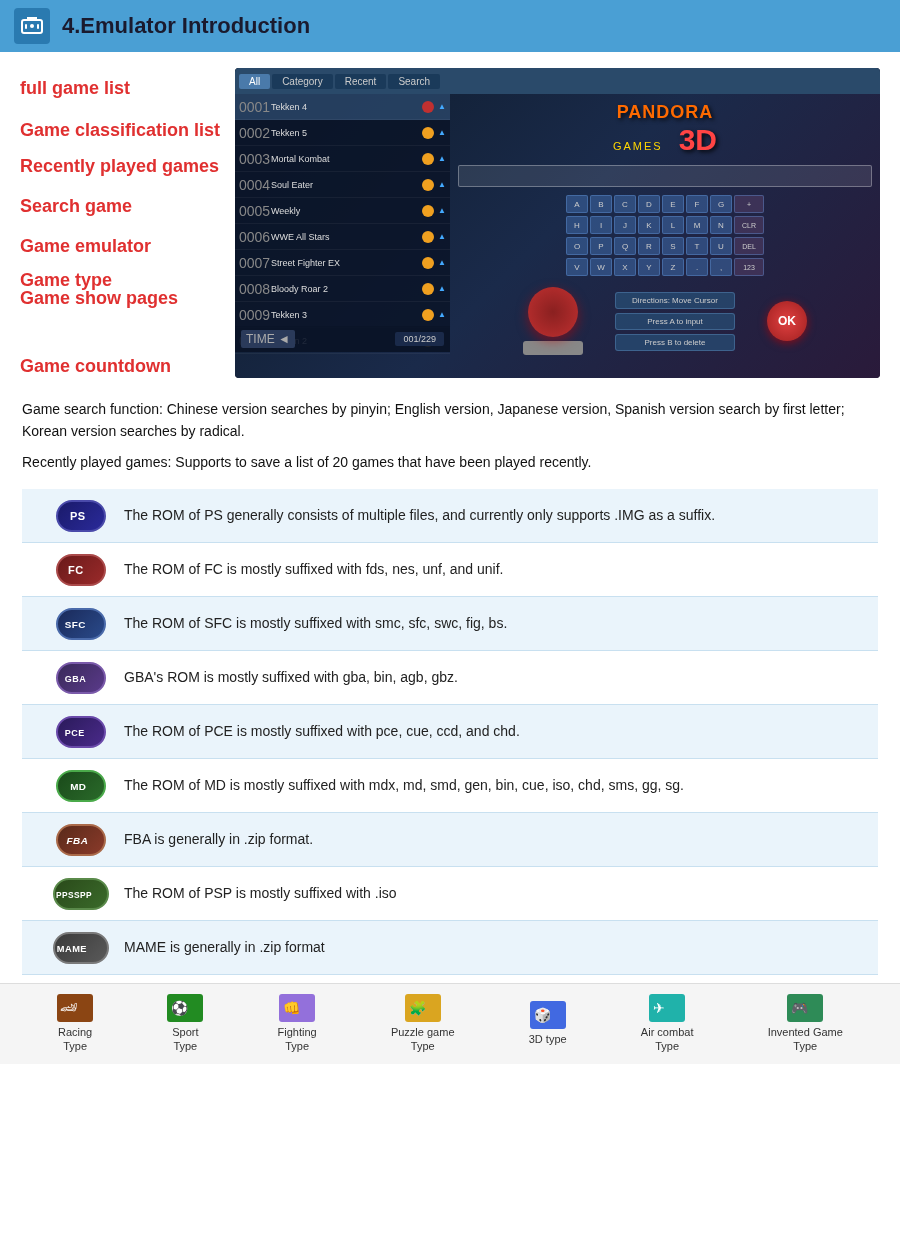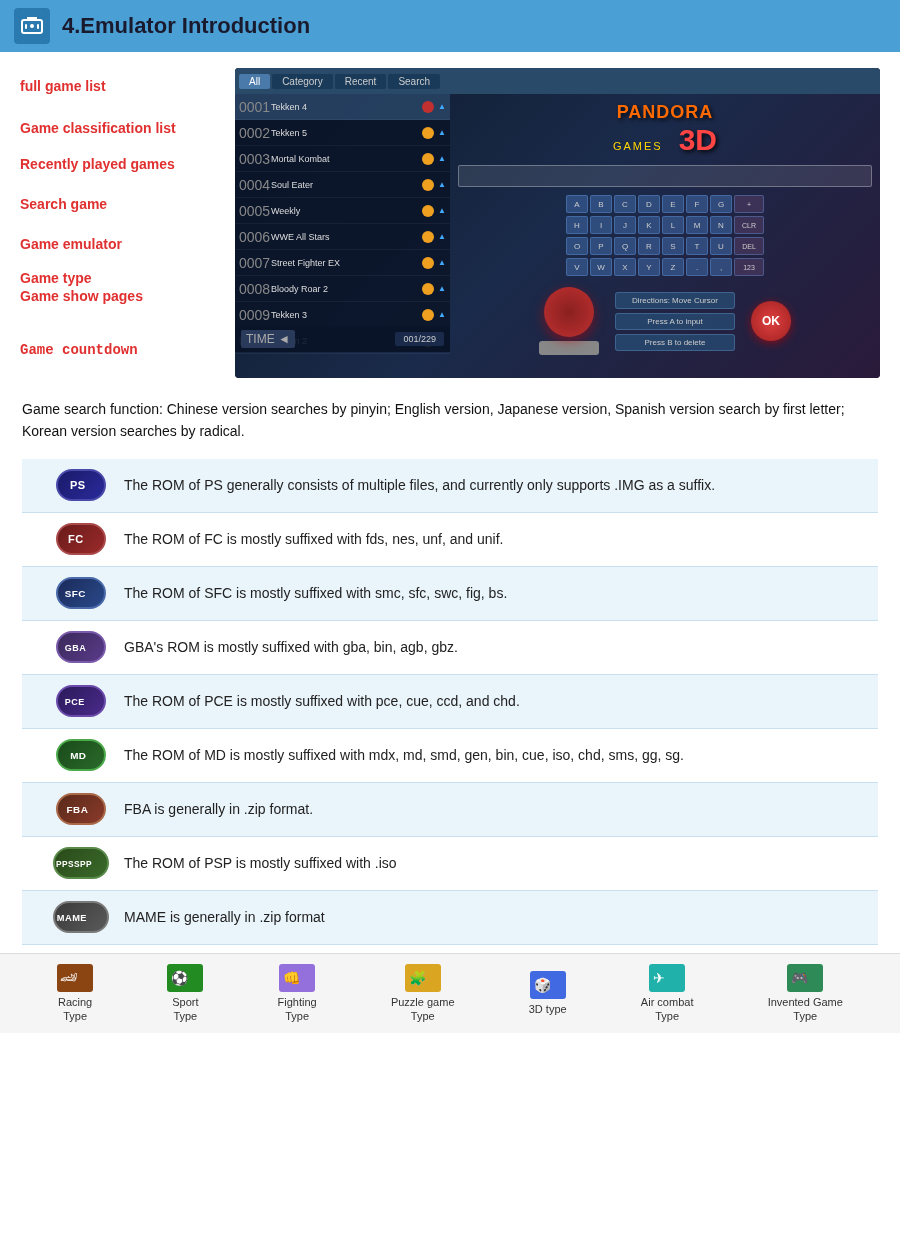--- a/index.html
+++ b/index.html
@@ -45,21 +45,21 @@
 
     .labels-col {
       width: 215px;
       flex-shrink: 0;
       padding-top: 10px;
       position: relative;
     }
 
     .label-item {
       color: #e03030;
-      font-size: 14px;
+      font-size: 18px;
       font-weight: bold;
       margin-bottom: 2px;
       position: absolute;
       white-space: nowrap;
     }
 
     .game-screenshot {
       flex: 1;
       height: 310px;
       background: #1a1a2e;
@@ -235,21 +235,21 @@
     .kb-key.special {
       width: 30px;
       background: rgba(80,60,100,0.6);
       font-size: 7px;
     }
 
     
     .game-joystick-area {
       display: flex;
       align-items: center;
-      gap: 16px;
+      gap: 32px;
       margin-top: 8px;
     }
     .joystick-stick {
       width: 50px;
       height: 50px;
       border-radius: 50%;
       background: radial-gradient(circle, #8a2020, #c03030);
       box-shadow: 0 4px 12px rgba(200,0,0,0.5);
       position: relative;
     }
@@ -390,21 +390,21 @@
 <div class="screenshot-section">
 
   <div class="labels-col" style="height: 310px; position: relative;">
     <span class="label-item" style="top: 10px;">full game list</span>
     <span class="label-item" style="top: 52px;">Game classification list</span>
     <span class="label-item" style="top: 88px;">Recently played games</span>
     <span class="label-item" style="top: 128px;">Search game</span>
     <span class="label-item" style="top: 168px;">Game emulator</span>
     <span class="label-item" style="top: 202px;">Game type</span>
     <span class="label-item" style="top: 220px;">Game show pages</span>
-    <span class="label-item" style="top: 274px; font-family: Liberation Mono, monospace;">Game countdown</span>
+    <span class="label-item" style="top: 288px;">Game countdown</span>
   </div>
 
   <div class="game-screenshot">
     <div class="game-ui">
 
       <div class="game-top-bar">
         <div class="game-tab active">All</div>
         <div class="game-tab">Category</div>
         <div class="game-tab">Recent</div>
         <div class="game-tab">Search</div>
@@ -547,20 +547,21 @@
           </div>
           <div class="ok-button">OK</div>
         </div>
       </div>
     </div>
   </div>
 </div>
 
 <div class="text-section">
   <p class="desc-text">Game search function: Chinese version searches by pinyin; English version, Japanese version, Spanish version search by first letter; Korean version searches by radical.</p>
+  <p class="desc-text">Recently played games: Supports to save a list of 20 games that have been played recently.</p>
 </div>
 
 <div style="padding: 0 22px;">
 
   <div class="rom-row">
     <div class="rom-icon-cell">
       <div class="rom-icon" style="background: linear-gradient(135deg, #1a1a6a, #2a2a9a); flex-direction:column; border: 2px solid #4a4aaa;">
         <svg width="30" height="20" viewBox="0 0 30 20">
           <text x="4" y="14" font-size="11" fill="white" font-weight="bold">PS</text>
         </svg>
@@ -620,21 +621,21 @@
         <svg width="36" height="20" viewBox="0 0 40 20">
           <text x="8" y="14" font-size="11" fill="white" font-weight="bold">MD</text>
         </svg>
       </div>
     </div>
     <div class="rom-desc">The ROM of MD is mostly suffixed with mdx, md, smd, gen, bin, cue, iso, chd, sms, gg, sg.</div>
   </div>
 
   <div class="rom-row">
     <div class="rom-icon-cell">
-      <div class="rom-icon" style="background: linear-gradient(135deg, #5a2a1a, #8a3a2a); border:2px solid #aa6a4a;">
+      <div class="rom-icon" style="background: linear-gradient(135deg, #5a2a1a, #8a3a2a); border:2px solid #aa6a4a;font-style:italic;">
         <svg width="36" height="20" viewBox="0 0 40 20">
           <text x="4" y="14" font-size="11" fill="white" font-weight="bold">FBA</text>
         </svg>
       </div>
     </div>
     <div class="rom-desc">FBA is generally in .zip format.</div>
   </div>
 
   <div class="rom-row">
     <div class="rom-icon-cell">

